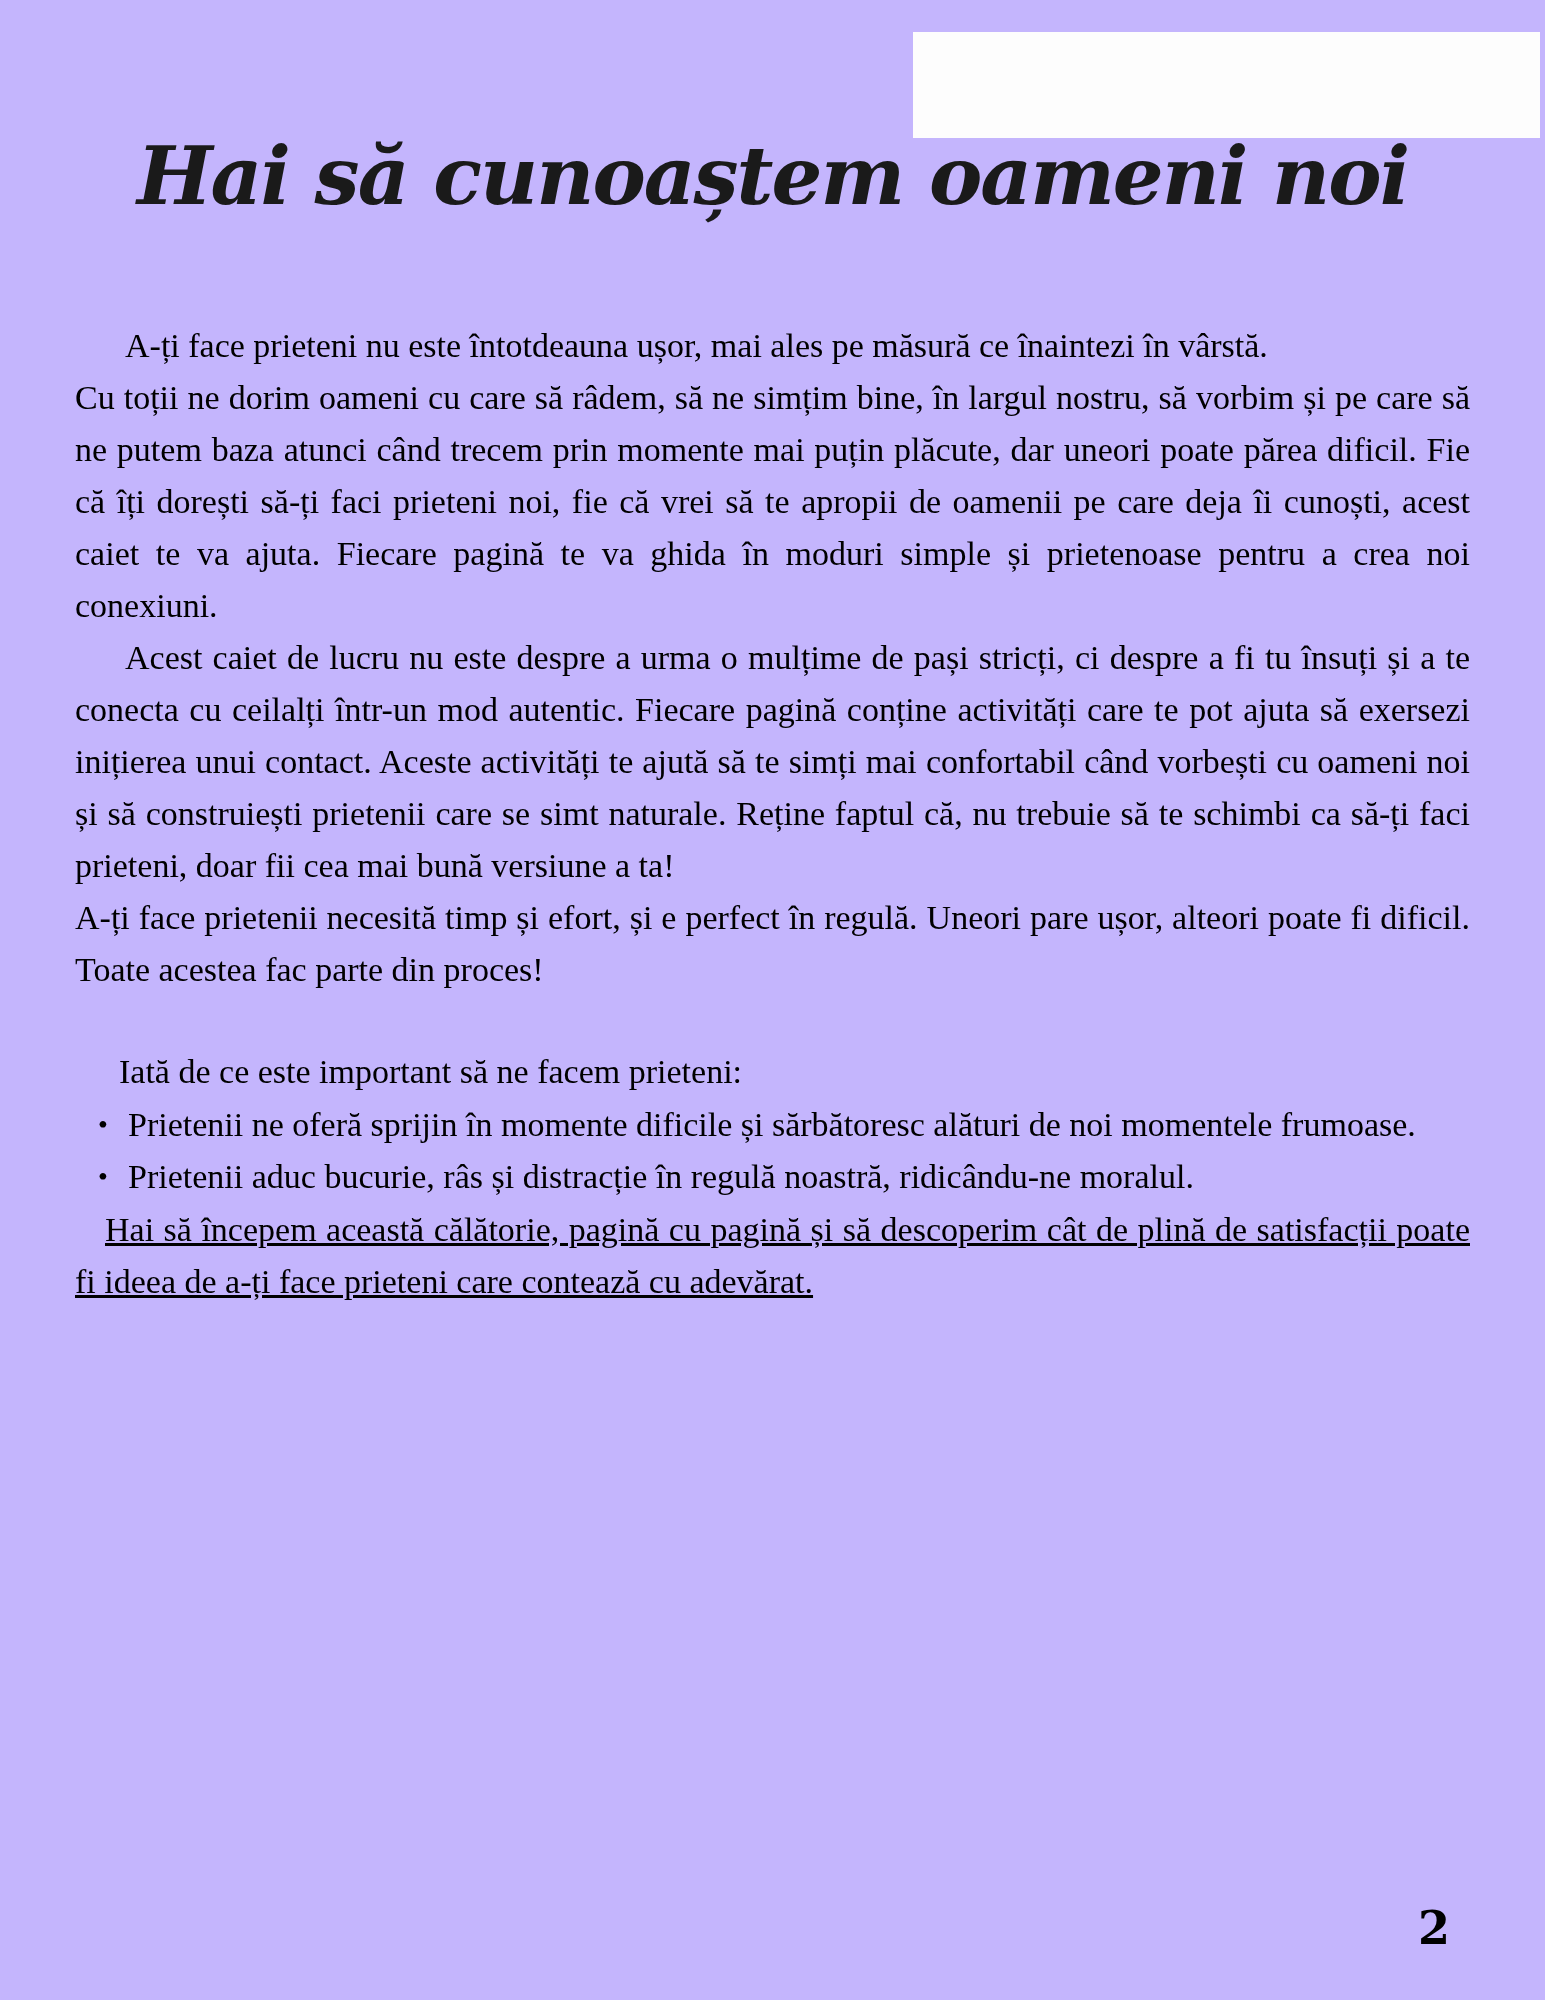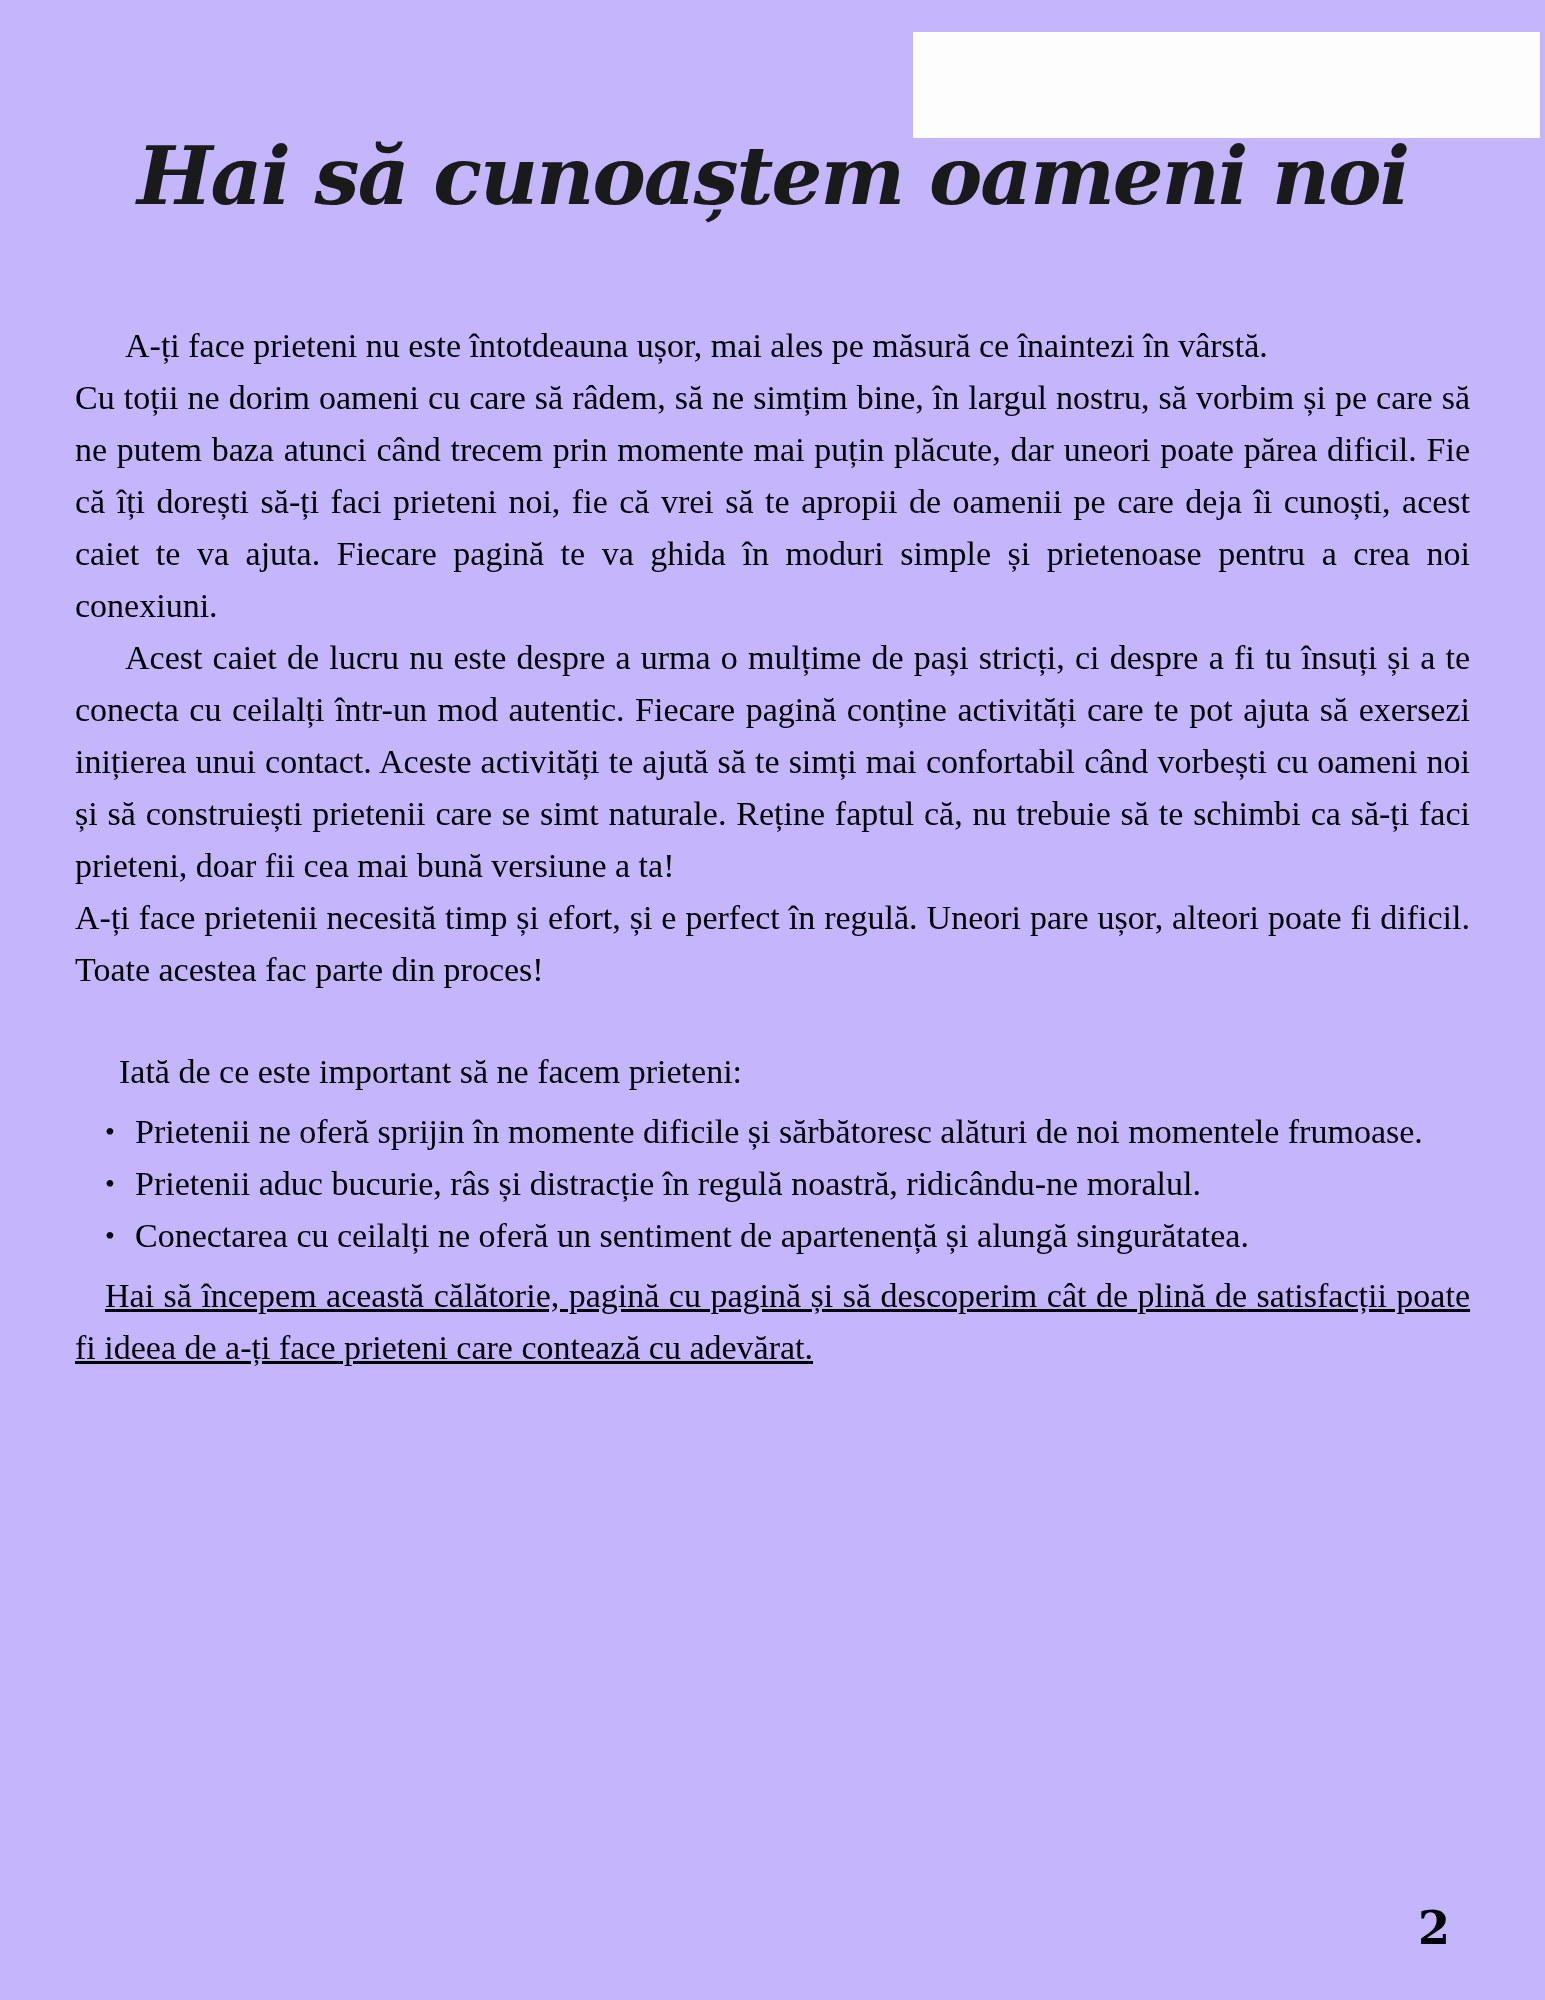--- a/index.html
+++ b/index.html
@@ -57,21 +57,21 @@
     margin: 0;
     padding: 0;
   }
   .indent-lg { text-indent: 50px; }
   .indent-md { text-indent: 44px; text-align: left; }
   .indent-sm { text-indent: 30px; text-decoration: underline; }
   .gap {
     height: 50px;
   }
   ul.bullets {
-    margin: 8px;
+    margin: 1px;
     padding: 0 0 0 52px;
     list-style: none;
   }
   ul.bullets li {
     position: relative;
     margin: 0;
     text-align: justify;
   }
   ul.bullets li::before {
     content: "\2022";
@@ -110,21 +110,20 @@
 
     <p class="para">A-ți face prietenii necesită timp și efort, și e perfect în regulă. Uneori pare ușor, alteori poate fi dificil. Toate acestea fac parte din proces!</p>
 
     <div class="gap"></div>
 
     <p class="para indent-md">Iată de ce este important să ne facem prieteni:</p>
 
     <ul class="bullets">
       <li>Prietenii ne oferă sprijin în momente dificile și sărbătoresc alături de noi momentele frumoase.</li>
       <li>Prietenii aduc bucurie, râs și distracție în regulă noastră, ridicându-ne moralul.</li>
-      <li>Conectarea cu ceilalți ne oferă un sentiment de apartenență și alungă singurătatea.</li>
     </ul>
 
     <p class="para indent-sm">Hai să începem această călătorie, pagină cu pagină și să descoperim cât de plină de satisfacții poate fi ideea de a-ți face prieteni care contează cu adevărat.</p>
 
   </div>
 
   <div class="page-number">2</div>
 
 </div>
 

